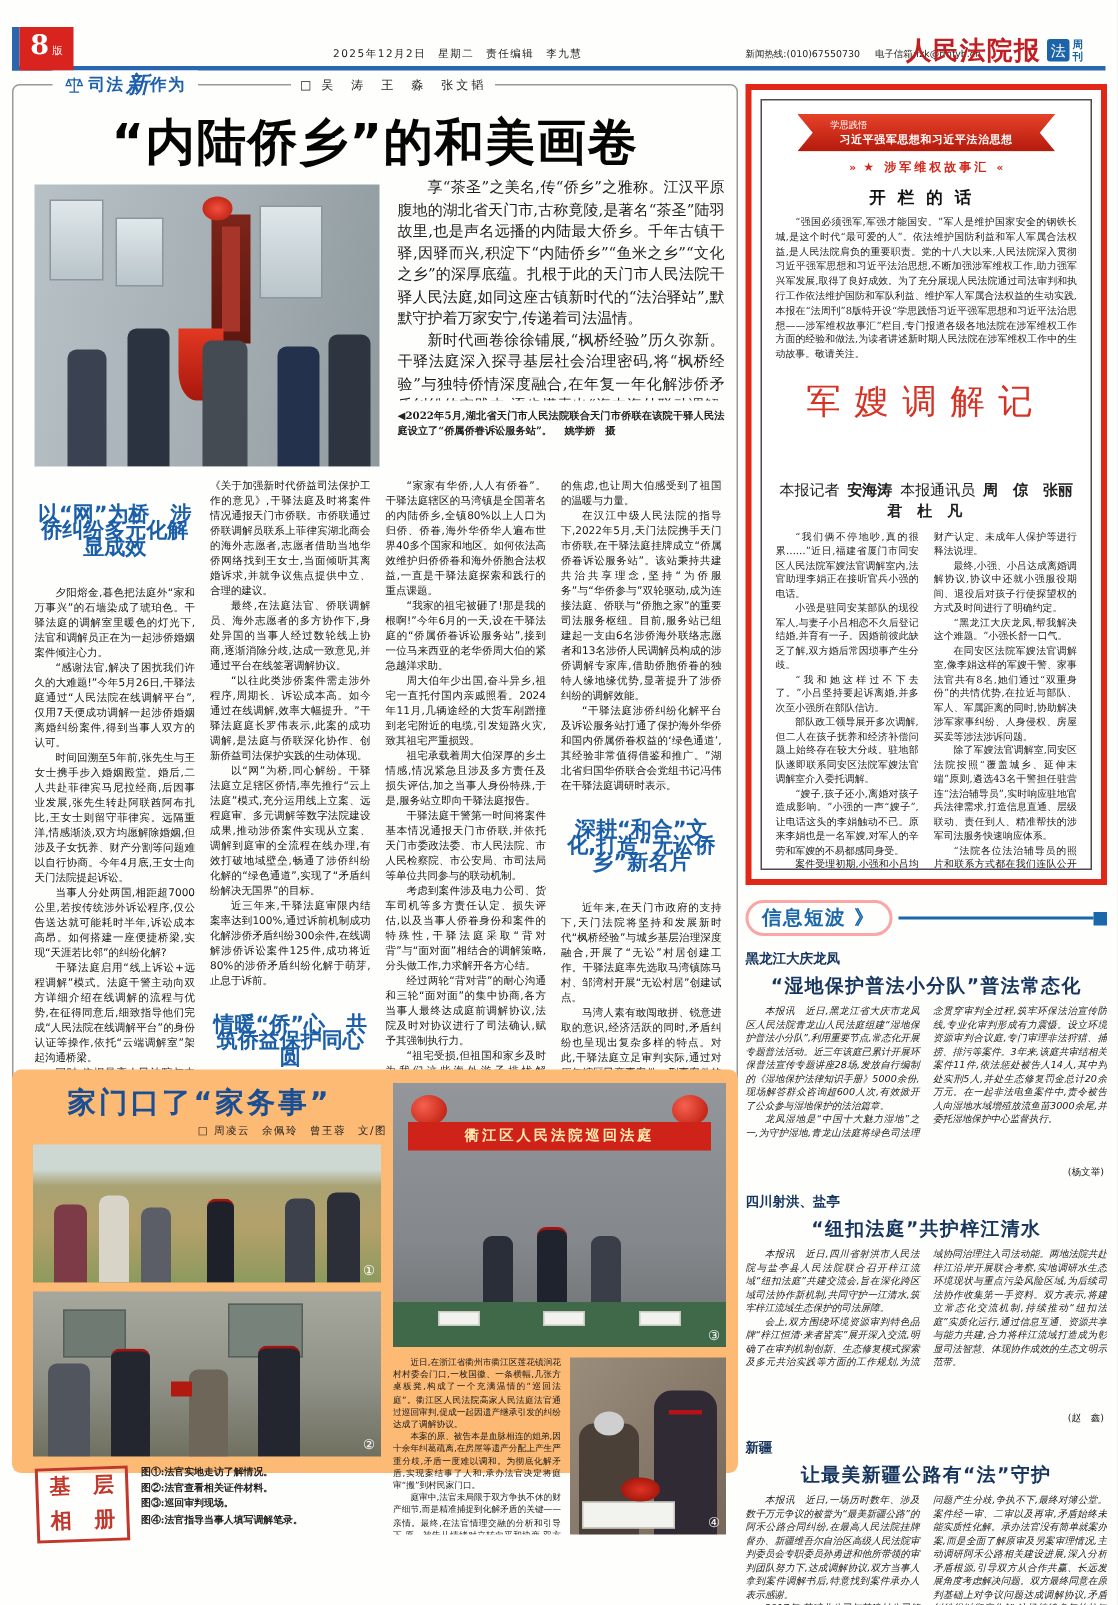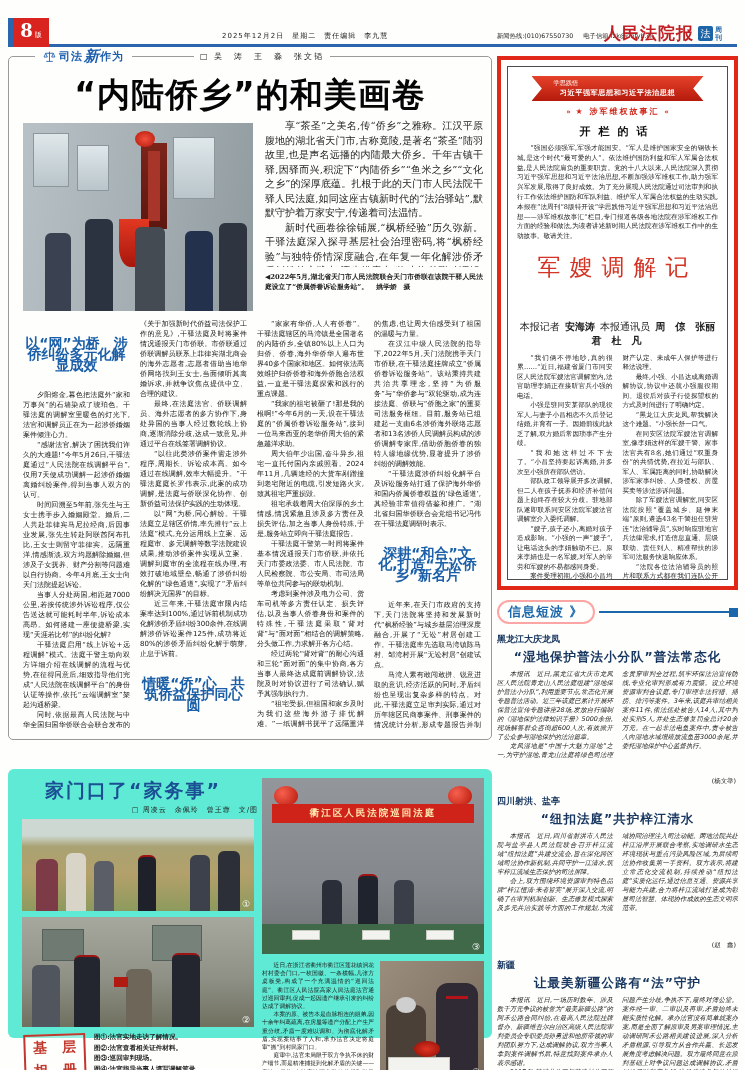--- a/index.html
+++ b/index.html
@@ -69,21 +69,21 @@
   .infolabel{border:2px solid #fca5a5;border-radius:13px;padding:1px 9px;color:#1a67ac;font-weight:bold;font-size:13px;letter-spacing:1px;}
   .infoline{flex:1;height:2px;background:#1a67ac;margin-left:4px;}
   .infosq{width:9px;height:9px;background:#1a67ac;}
   .item{margin-top:9px;}
   .region{font-size:9px;font-weight:bold;color:#16355f;}
   .ihead{text-align:center;font-size:12.5px;font-weight:bold;color:#16355f;margin:3px 0 4px;letter-spacing:1px;}
   .ibody{position:relative;column-count:2;column-gap:9px;font-size:6.4px;line-height:9px;text-align:justify;overflow:hidden;color:#1a1a1a;}
   .ibody p{margin:0;text-indent:2em;font-style:italic;}
   .sig{position:absolute;right:2px;bottom:0;background:#fefefc;padding-left:5px;font-size:6.4px;}
   
-  .panel{left:8px;top:769px;width:484px;height:269px;background:#5eead4;border-radius:6px;}
+  .panel{left:8px;top:713px;width:484px;height:269px;background:#fdba74;border-radius:6px;}
   .ptitle{position:absolute;left:0;top:9px;width:250px;text-align:center;color:#1b4f94;font-size:19px;font-weight:bold;letter-spacing:2px;}
   .pbyline{position:absolute;left:0;top:36px;width:250px;text-align:right;font-size:7px;color:#222;letter-spacing:1px;}
   .photo{position:absolute;overflow:hidden;}
   .badge{position:absolute;right:4px;bottom:2px;color:#fff;font-size:9px;}
   .photo1{left:14px;top:50px;width:232px;height:92px;background:linear-gradient(#cdd8d2 0%,#cdd8d2 18%,#a9a273 30%,#b3a06a 60%,#8d9a5d 100%);}
   .photo2{left:14px;top:148px;width:232px;height:110px;background:linear-gradient(#a7a89d 0%,#8f9187 55%,#6f705f 100%);}
   .photo3{left:254px;top:9px;width:222px;height:176px;background:linear-gradient(#93969a 0%,#84878b 60%,#6e7173 100%);}
   .photo4{left:372px;top:192px;width:104px;height:118px;background:linear-gradient(130deg,#9a8d7c,#77685a);}
   .pbanner{position:absolute;left:10px;top:26px;width:202px;height:19px;background:#cf2319;color:#ffe9b0;
            display:flex;align-items:center;justify-content:center;font-size:9.5px;letter-spacing:2px;font-weight:bold;}

